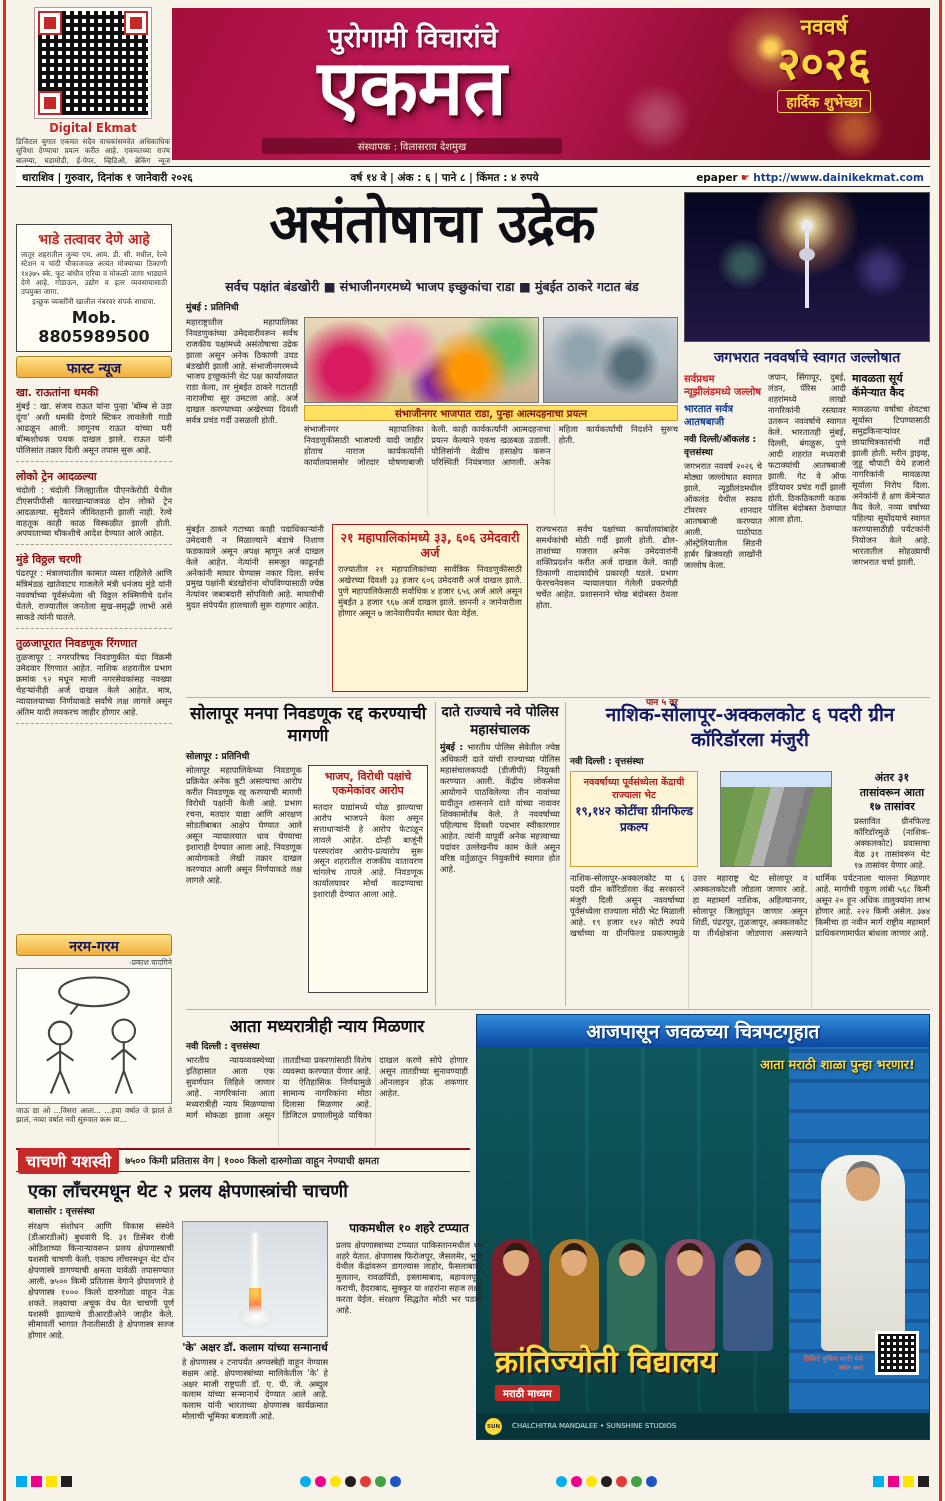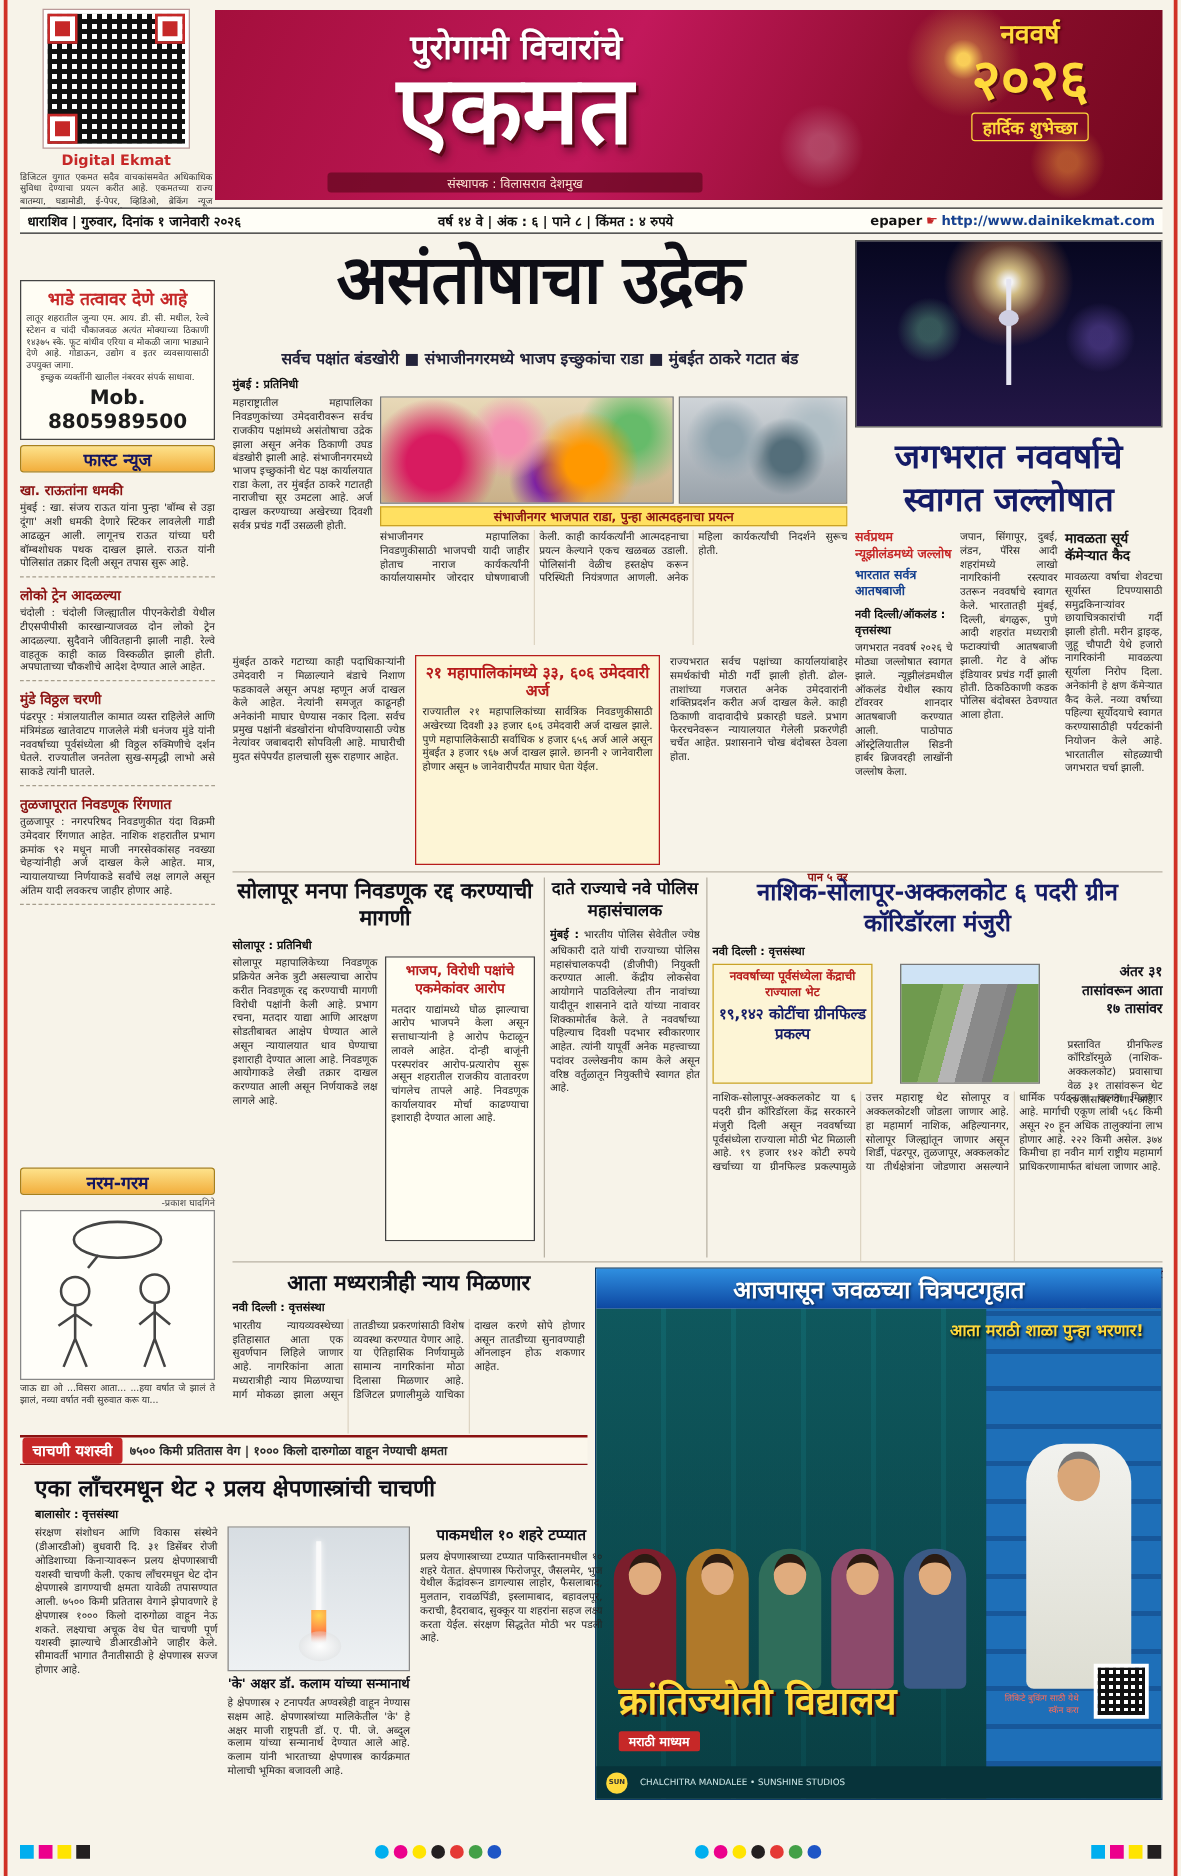--- a/index.html
+++ b/index.html
@@ -83,21 +83,21 @@
 
   
   .world{left:684px;top:192px;width:246px}
   .fireworks{position:relative;height:150px;border:1px solid #555;overflow:hidden;background:
       radial-gradient(circle at 50% 22%,rgba(255,255,255,.95) 0 3px,rgba(255,228,150,.8) 11px,rgba(255,150,80,.35) 30px,transparent 52px),
       radial-gradient(circle at 24% 48%,rgba(120,220,160,.35) 0 9px,transparent 26px),
       radial-gradient(circle at 80% 52%,rgba(160,120,255,.3) 0 9px,transparent 28px),
       linear-gradient(180deg,#070720,#141036 55%,#241646)}
   .tower{position:absolute;left:calc(50% - 2px);top:20%;width:4px;height:58%;background:#e6e6f2}
   .pod{position:absolute;left:calc(50% - 8px);top:37%;width:16px;height:13px;border-radius:50%;background:#cfcfe2}
-  .world h2{font-size:27px;line-height:1.3;font-weight:800;color:#141b66;text-align:center;margin-top:6px}
+  .world h2{font-size:14px;line-height:1.3;font-weight:800;color:#141b66;text-align:center;margin-top:6px}
   .world .grid{display:flex;gap:6px;margin-top:6px;height:318px;overflow:hidden}
   .world .ca{width:78px}.world .cb{width:78px}.world .cc{flex:1}
   .kick1{color:#c62828;font-weight:800;font-size:10px;line-height:1.3;margin-bottom:4px}
   .kick2{color:#16418f;font-weight:800;font-size:10px;line-height:1.3;margin-bottom:4px}
   .sidehead{font-size:11px;font-weight:800;color:#111;line-height:1.3;margin-bottom:3px}
 
   .hline{position:absolute;background:#b9b2a4;height:1px}
   .vline{position:absolute;background:#b9b2a4;width:1px}
 
   
@@ -111,21 +111,21 @@
   .corridor{left:570px;top:702px;width:360px}
   .corridor h3{font-size:19px;line-height:1.3;font-weight:800;color:#141b66;text-align:center}
   .corridor .row{display:flex;gap:22px;margin-top:4px;height:96px}
   .hl2box{width:128px;border:1px solid #c9a227;background:#fdf5d6;padding:4px;text-align:center}
   .hl2box .a{font-size:9.5px;font-weight:800;color:#b71c1c;line-height:1.3}
   .hl2box .b{font-size:12px;font-weight:800;color:#141b66;line-height:1.3;margin-top:3px}
   .road{width:112px;border:1px solid #777;background:
       linear-gradient(#cfe3f5 0 16%,transparent 16%),
       linear-gradient(105deg,#6f9a4e 0 28%,#86ac63 28% 40%,#b5b5b5 40% 50%,#8a8a8a 50% 66%,#7c7c7c 66% 72%,#6f9a4e 72%)}
   .dist{flex:1}
-  .dist .t{font-size:11px;font-weight:800;text-align:right;line-height:1.3;color:#101018;margin-bottom:16px}
+  .dist .t{font-size:11px;font-weight:800;text-align:center;line-height:1.3;color:#101018;margin-bottom:2px}
   .corridor .body3{columns:3;column-gap:8px;column-rule:1px solid #ddd4c2;height:136px;overflow:hidden;margin-top:6px}
 
   
   .justice{left:186px;top:1014px;width:282px}
   .justice h3{font-size:17px;font-weight:800;text-align:center;color:#101018}
   .justice .body{columns:3;column-gap:8px;column-rule:1px solid #ddd4c2;height:92px;overflow:hidden;margin-top:3px}
 
   .movie{left:476px;top:1014px;width:454px;height:426px;border:1px solid #0d3b66}
   .mv-top{height:32px;background:linear-gradient(#2f8fe0,#0d47a1);color:#fff;font-size:19px;font-weight:800;display:flex;align-items:center;justify-content:center;text-shadow:1px 1px 2px #06264d}
   .poster{position:relative;height:392px;overflow:hidden;background:
@@ -141,21 +141,21 @@
   .mv-title{position:absolute;left:18px;bottom:60px;width:225px;color:#ffd93b;font-size:30px;font-weight:800;line-height:1.12;text-shadow:2px 2px 0 #3a0d0d}
   .mv-sub{position:absolute;left:18px;bottom:38px;background:#c62828;color:#fff;font-size:10px;font-weight:800;padding:1px 8px;border-radius:2px}
   .mv-bottom{position:absolute;left:0;right:0;bottom:0;height:26px;background:#07333a;color:#cfe8e8;display:flex;align-items:center;gap:10px;padding:0 8px;font-size:7px}
   .sun{width:17px;height:17px;border-radius:50%;background:#ffd93b;color:#333;font-size:5.5px;font-weight:800;display:flex;align-items:center;justify-content:center}
   .mv-qr{position:absolute;right:10px;bottom:64px;width:44px;height:44px;background:
       repeating-linear-gradient(0deg,#111 0 3px,transparent 3px 6px),
       repeating-linear-gradient(90deg,#111 0 3px,#fff 3px 6px);border:3px solid #fff}
   .mv-qrnote{position:absolute;right:66px;bottom:66px;width:64px;color:#ff6d5a;font-size:7px;font-weight:400;text-align:right;line-height:1.3}
 
   .banner{left:16px;top:1148px;width:454px;height:24px;border-top:2px solid #8a1111;border-bottom:1px solid #8a1111;display:flex;align-items:center;gap:6px;background:#fbf7ec;padding:0 2px}
-  .banner .lbl{background:#c62828;color:#fff;font-size:12px;font-weight:800;padding:2px 8px;border-radius:3px;white-space:nowrap}
+  .banner .lbl{background:#c62828;color:#fff;font-size:16px;font-weight:800;padding:2px 8px;border-radius:3px;white-space:nowrap}
   .banner .tx{font-size:9.8px;font-weight:800;color:#2a2a2a}
 
   .missile{left:28px;top:1178px;width:454px}
   .missile h3{font-size:18px;font-weight:800;color:#101018}
   .missile .row{display:flex;gap:8px;margin-top:4px;height:252px;overflow:hidden}
   .missile .col{width:146px}
   .rocketimg{position:relative;height:116px;border:1px solid #888;background:linear-gradient(#d7dde2,#eef1f3);overflow:hidden;margin-bottom:4px}
   .rk{position:absolute;left:calc(50% - 2px);top:10%;width:4px;height:52%;background:#fafafa;box-shadow:0 0 5px #fff}
   .rkf{position:absolute;left:calc(50% - 6px);top:58%;width:12px;height:30px;background:radial-gradient(circle at 50% 15%,#ffd54f,#ff7043 60%,rgba(255,112,67,0) 85%)}
   .rks{position:absolute;left:calc(50% - 16px);bottom:6%;width:34px;height:24px;border-radius:50%;background:radial-gradient(rgba(255,255,255,.95),rgba(220,220,220,.4) 70%,transparent)}

